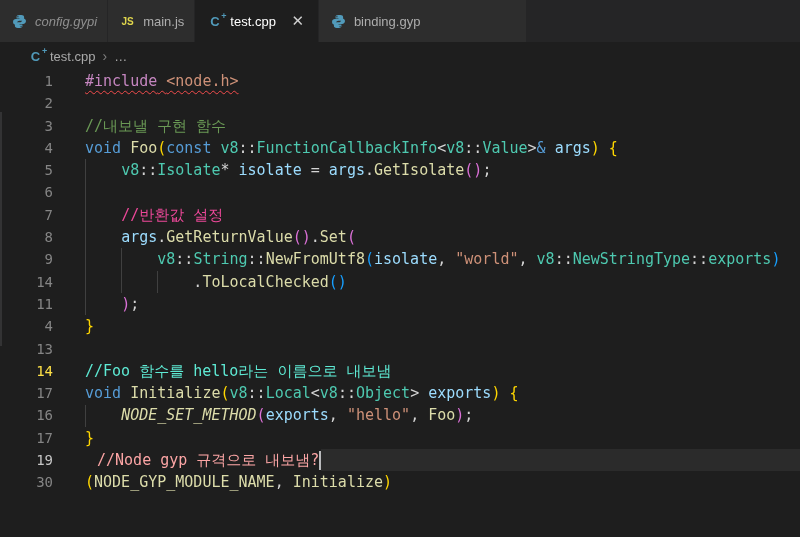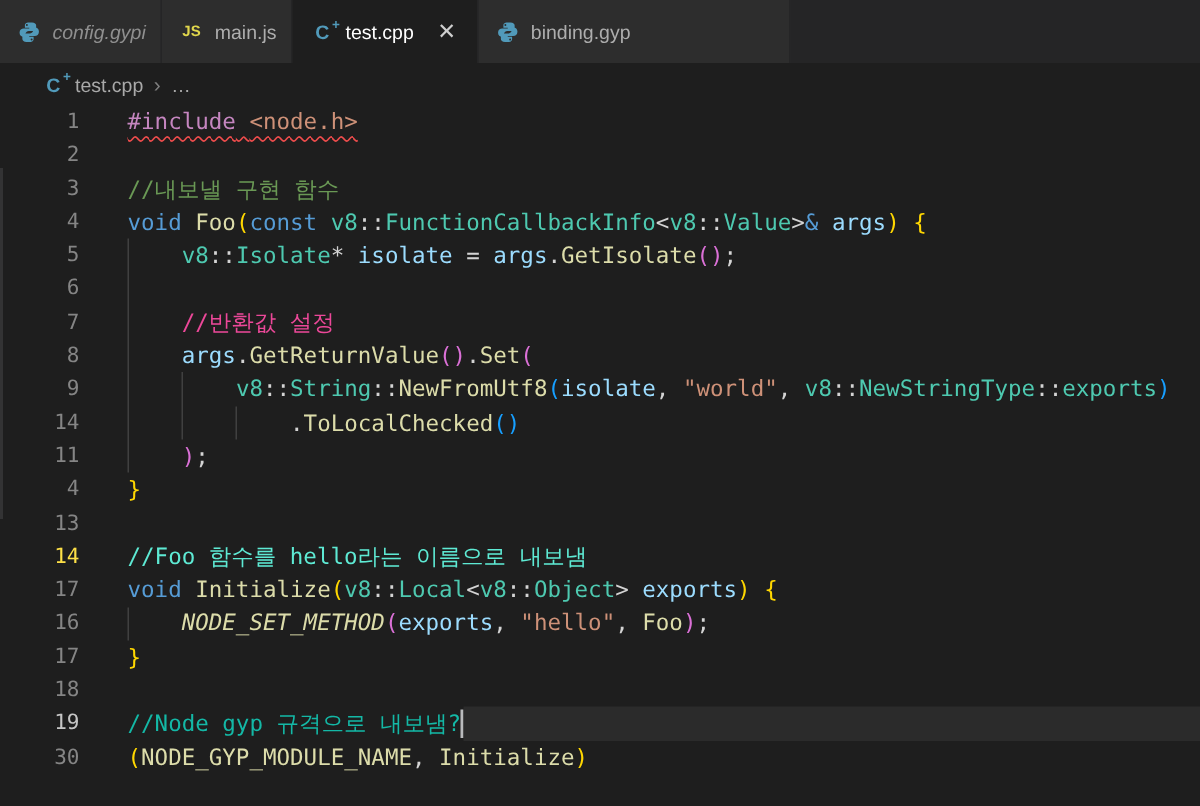--- a/index.html
+++ b/index.html
@@ -271,27 +271,23 @@
         <span class="tok" style="color: rgb(212, 212, 212);">;</span>
       </div>
     </div>
     <div class="line">
       <div class="gutter" style="color: rgb(133, 133, 133);">17</div>
       <div class="code">
         <span class="tok" style="color: rgb(255, 215, 0);">}</span>
       </div>
     </div>
     <div class="line">
-      <div class="gutter" style="color: rgb(133, 133, 133);">18</div>
-      <div class="code"></div>
-    </div>
-    <div class="line">
       <div class="gutter" style="color: rgb(198, 198, 198);">19</div>
       <div class="code">
-        <span class="tok" style="color: #14b8a6;">//Node gyp 규격으로 내보냄?</span>
+        <span class="tok" style="color: #fca5a5; margin-left: 12px;">//Node gyp 규격으로 내보냄?</span>
         <span class="cursor" style="background: rgb(185, 186, 188);"></span>
         <span class="hl-fill" style="background: rgb(43, 43, 43);"></span>
       </div>
     </div>
     <div class="line">
       <div class="gutter" style="color: rgb(133, 133, 133);">30</div>
       <div class="code">
         <span class="tok" style="color: rgb(255, 215, 0);">(</span>
         <span class="tok" style="color: rgb(220, 220, 170);">NODE_GYP_MODULE_NAME</span>
         <span class="tok" style="color: rgb(212, 212, 212);">, </span>

